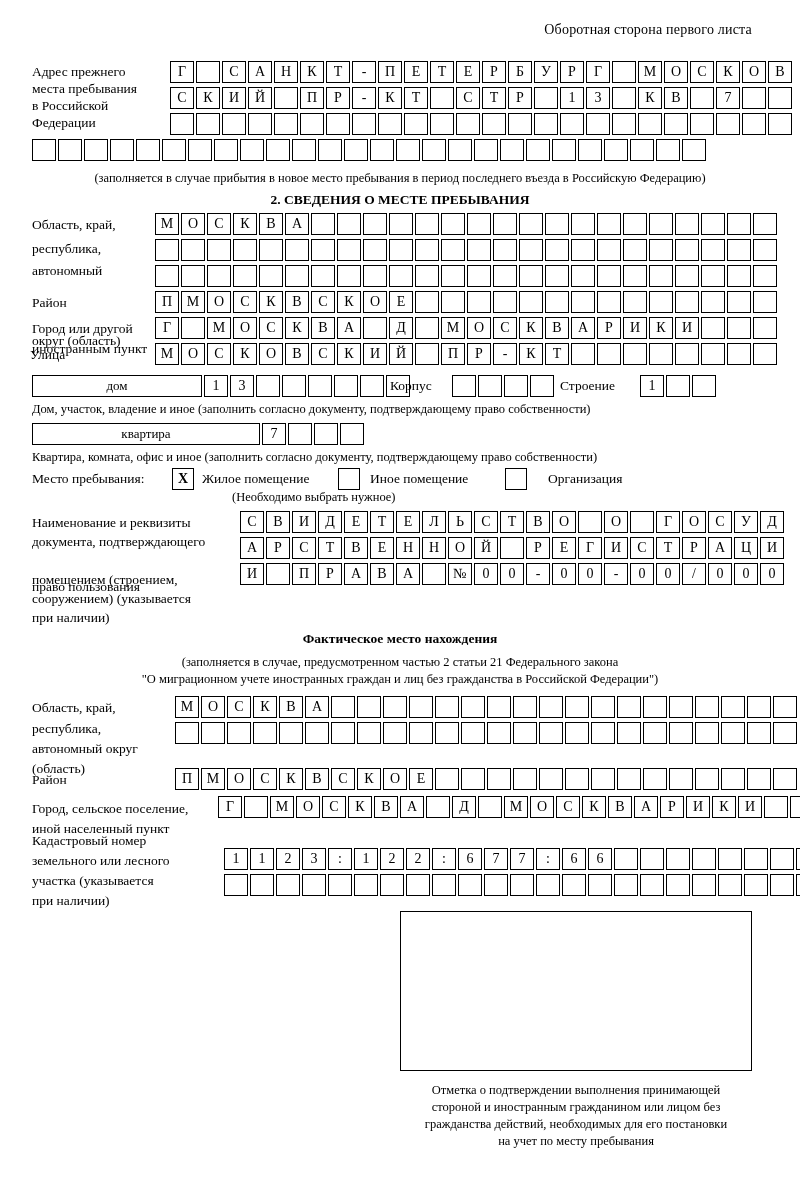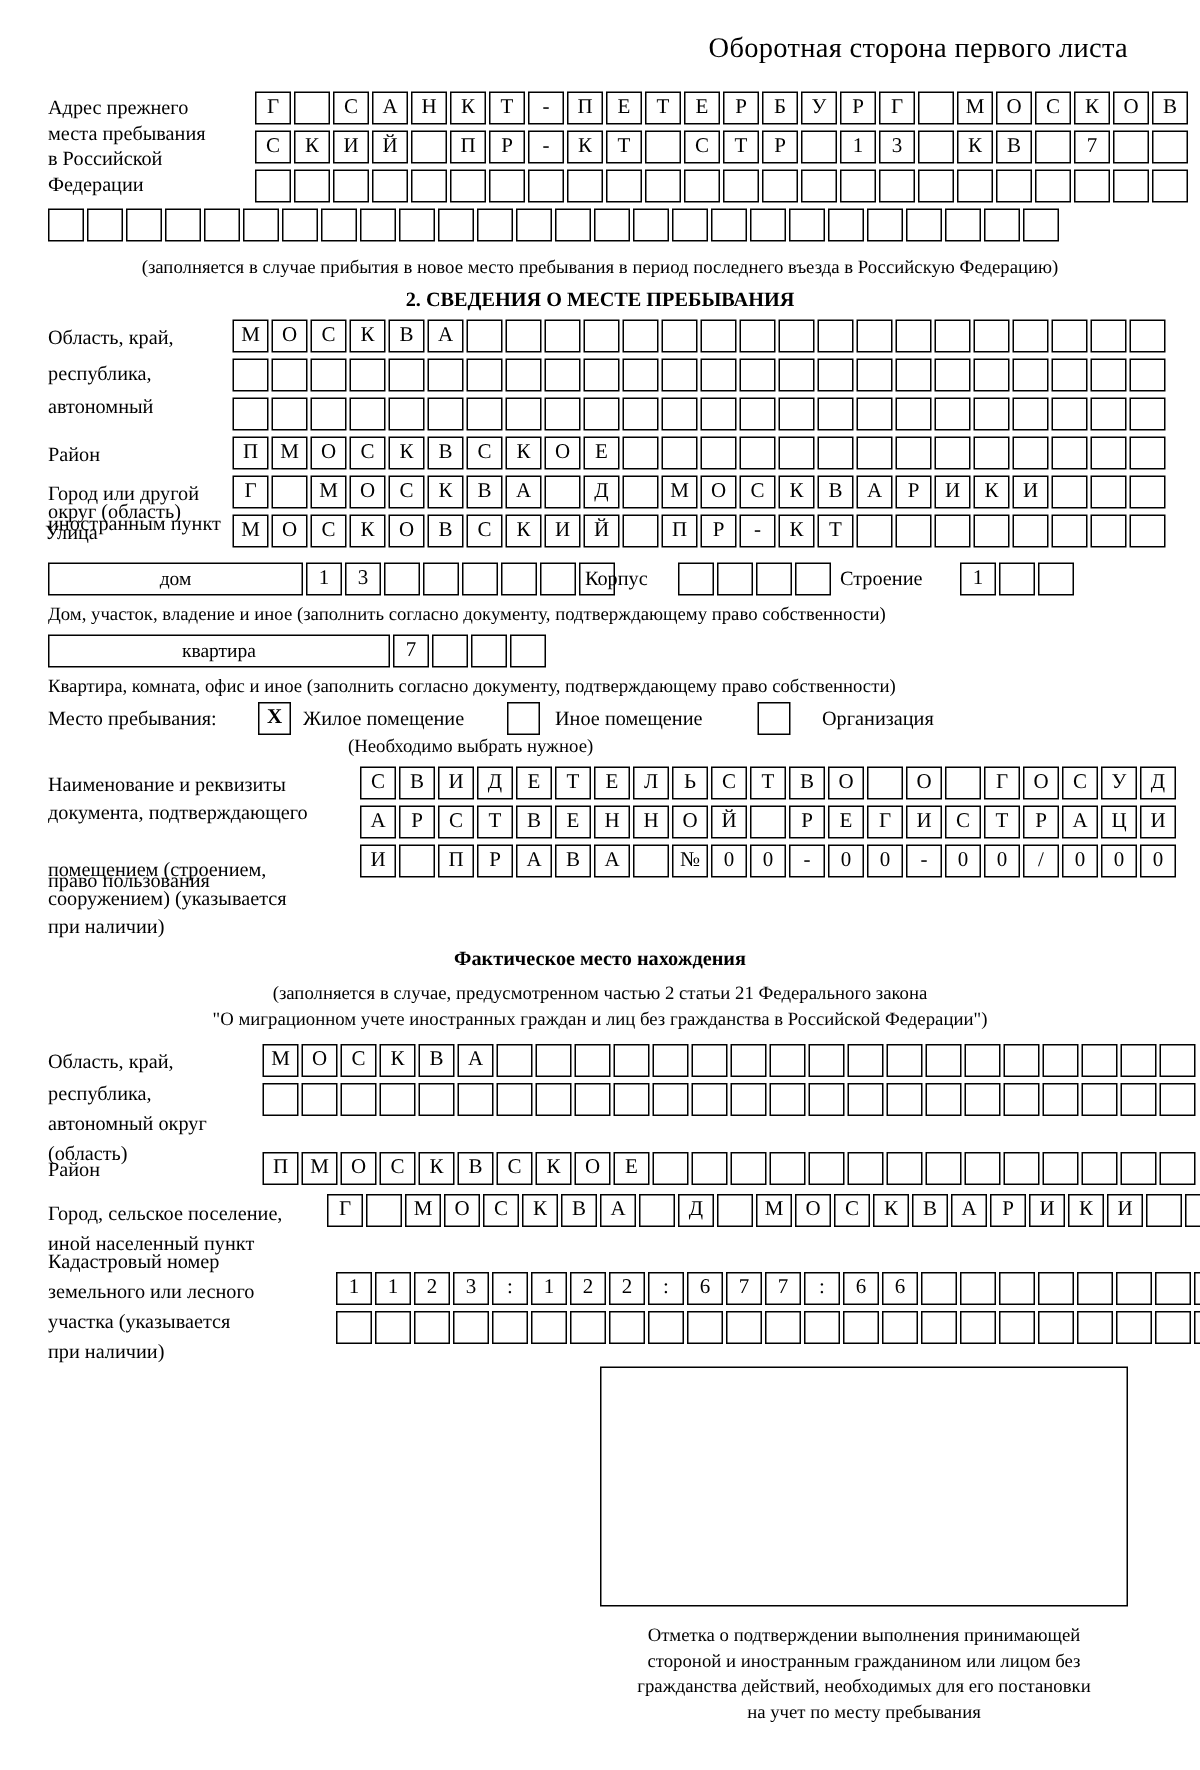--- a/index.html
+++ b/index.html
@@ -19,21 +19,21 @@
     position: relative;
     width: 800px;
     height: 1180px;
   }
   .abs { position: absolute; }
 
   .hdr-right {
     position: absolute;
     right: 48px;
     top: 22px;
-    font-size: 19px;
+    font-size: 14px;
     letter-spacing: 0.2px;
   }
 
   .label {
     font-size: 13.5px;
     line-height: 17px;
   }
   .label-sm {
     font-size: 12.5px;
     line-height: 16px;

